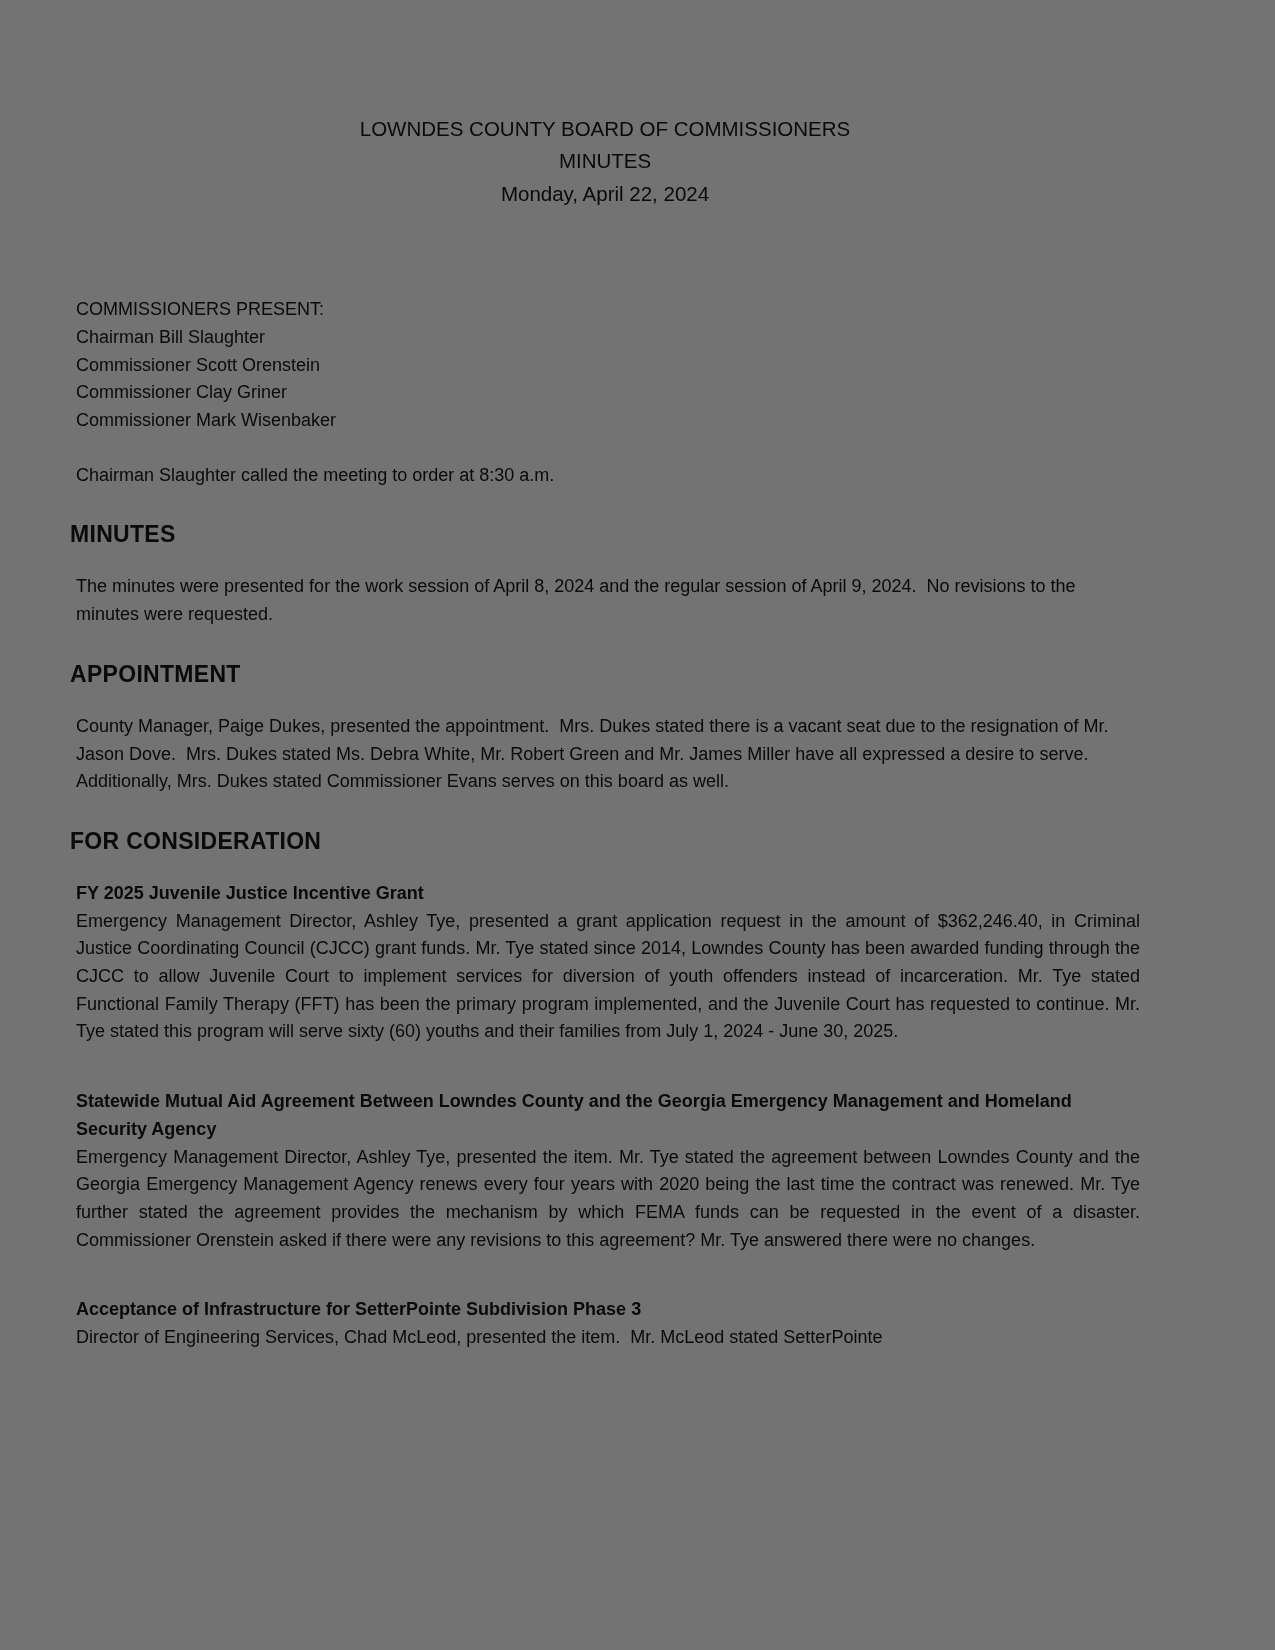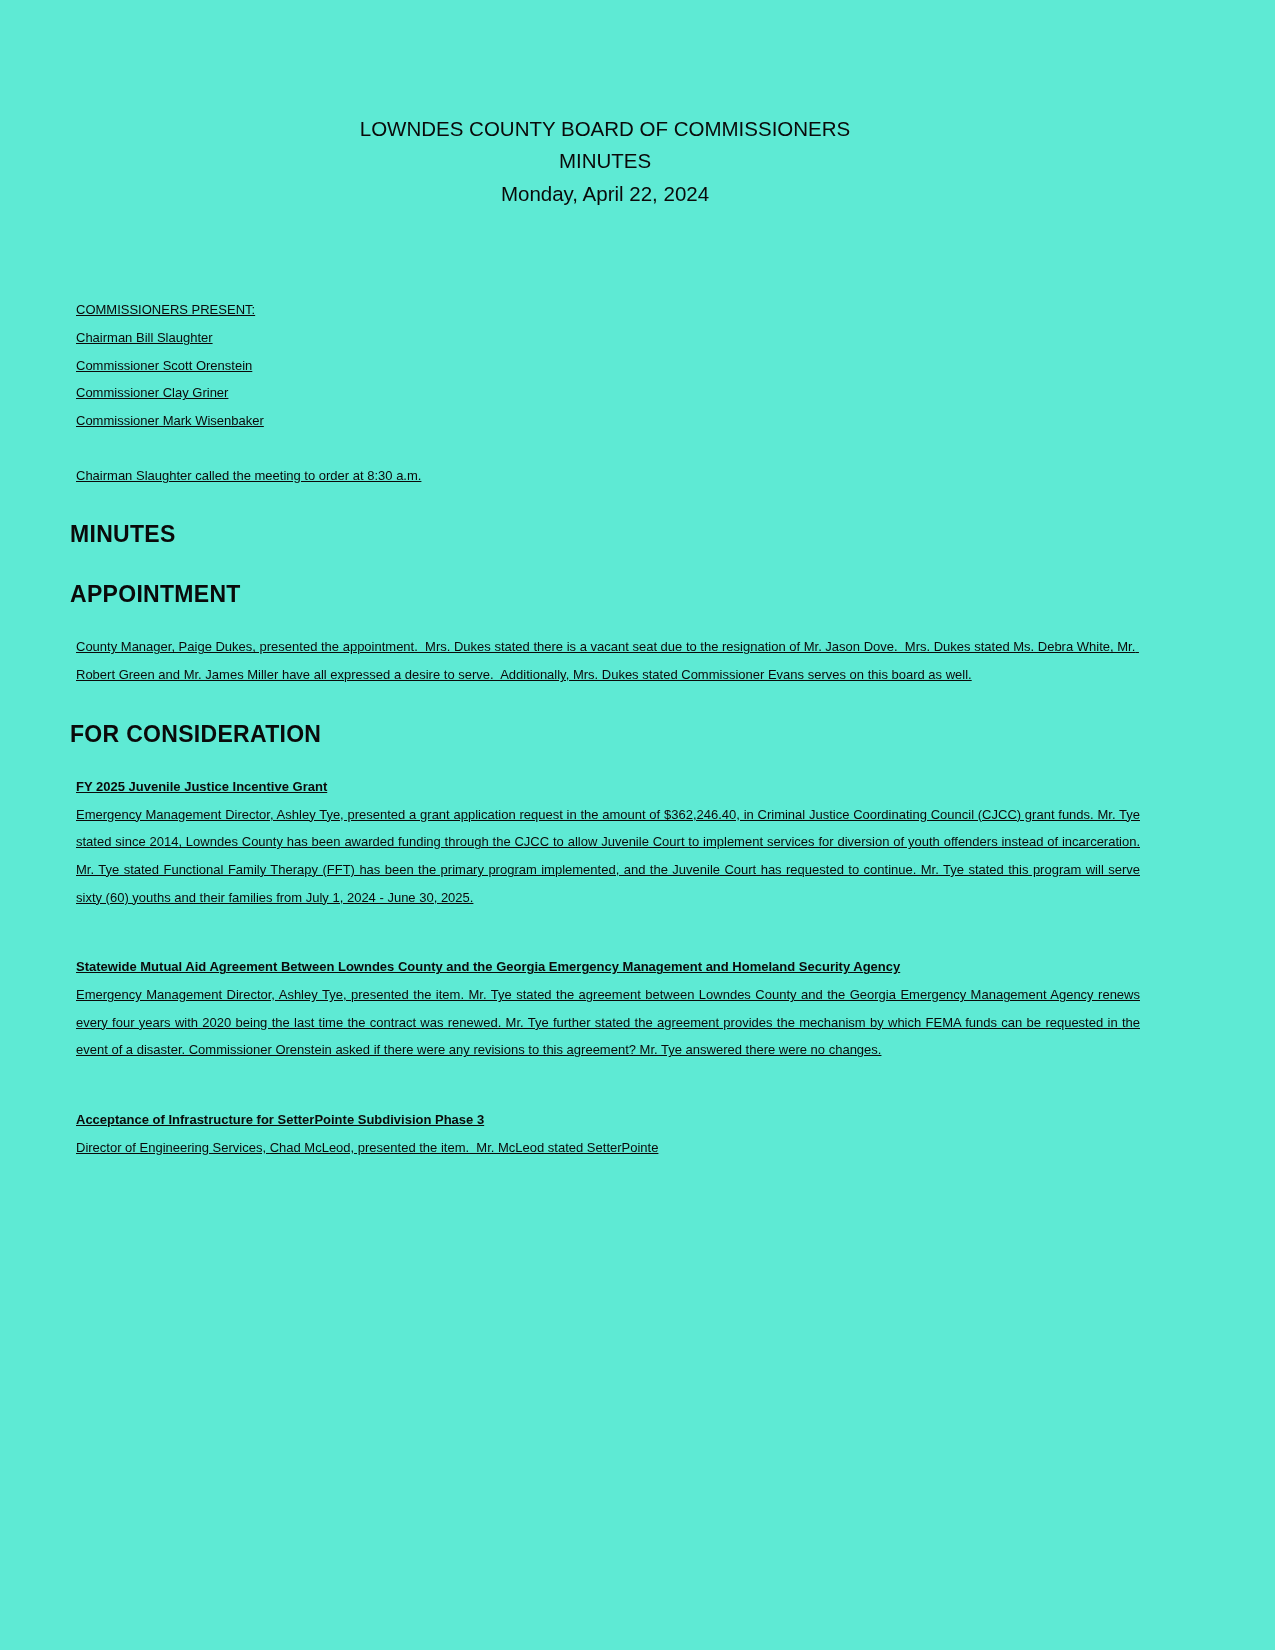--- a/index.html
+++ b/index.html
@@ -4,41 +4,40 @@
 <style>
   html, body {
     margin: 0;
     padding: 0;
     background: #ffffff;
   }
   .page {
     position: relative;
     width: 1275px;
     height: 1650px;
-    background: #5eead4;
+    background: #737373;
     color: #0a0a0a;
     font-family: "Liberation Sans", "DejaVu Sans", sans-serif;
     overflow: hidden;
   }
   .content {
     position: absolute;
     left: 70px;
     top: 113px;
     width: 1070px;
   }
   .title-block {
     text-align: center;
     font-size: 20.5px;
     line-height: 32.4px;
     margin-bottom: 86px;
   }
   .body-text, .para, .item-title {
-    font-size: 13px;
+    font-size: 18px;
     line-height: 27.7px;
-    text-decoration: underline;
   }
   .attendance {
     padding-left: 6px;
   }
   .para {
     margin: 27px 0 0 0;
     white-space: pre-wrap;
   }
   .para.justify {
     white-space: normal;
@@ -80,20 +79,23 @@
     <div class="attendance">
       <div class="body-text">COMMISSIONERS PRESENT:</div>
       <div class="body-text">Chairman Bill Slaughter</div>
       <div class="body-text">Commissioner Scott Orenstein</div>
       <div class="body-text">Commissioner Clay Griner</div>
       <div class="body-text">Commissioner Mark Wisenbaker</div>
       <p class="para">Chairman Slaughter called the meeting to order at 8:30 a.m.</p>
     </div>
 
     <h2 class="section-heading">MINUTES</h2>
+    <div class="item">
+      <p class="para">The minutes were presented for the work session of April 8, 2024 and the regular session of April 9, 2024.  No revisions to the minutes were requested.</p>
+    </div>
 
     <h2 class="section-heading">APPOINTMENT</h2>
     <div class="item">
       <p class="para">County Manager, Paige Dukes, presented the appointment.  Mrs. Dukes stated there is a vacant seat due to the resignation of Mr. Jason Dove.  Mrs. Dukes stated Ms. Debra White, Mr. Robert Green and Mr. James Miller have all expressed a desire to serve.  Additionally, Mrs. Dukes stated Commissioner Evans serves on this board as well.</p>
     </div>
 
     <h2 class="section-heading">FOR CONSIDERATION</h2>
     <div class="item">
       <div class="item-title">FY 2025 Juvenile Justice Incentive Grant</div>
       <p class="para justify">Emergency Management Director, Ashley Tye, presented a grant application request in the amount of $362,246.40, in Criminal Justice Coordinating Council (CJCC) grant funds.  Mr. Tye stated since 2014, Lowndes County has been awarded funding through the CJCC to allow Juvenile Court to implement services for diversion of youth offenders instead of incarceration.  Mr. Tye stated Functional Family Therapy (FFT) has been the primary program implemented, and the Juvenile Court has requested to continue.  Mr. Tye stated this program will serve sixty (60) youths and their families from July 1, 2024 - June 30, 2025.</p>

